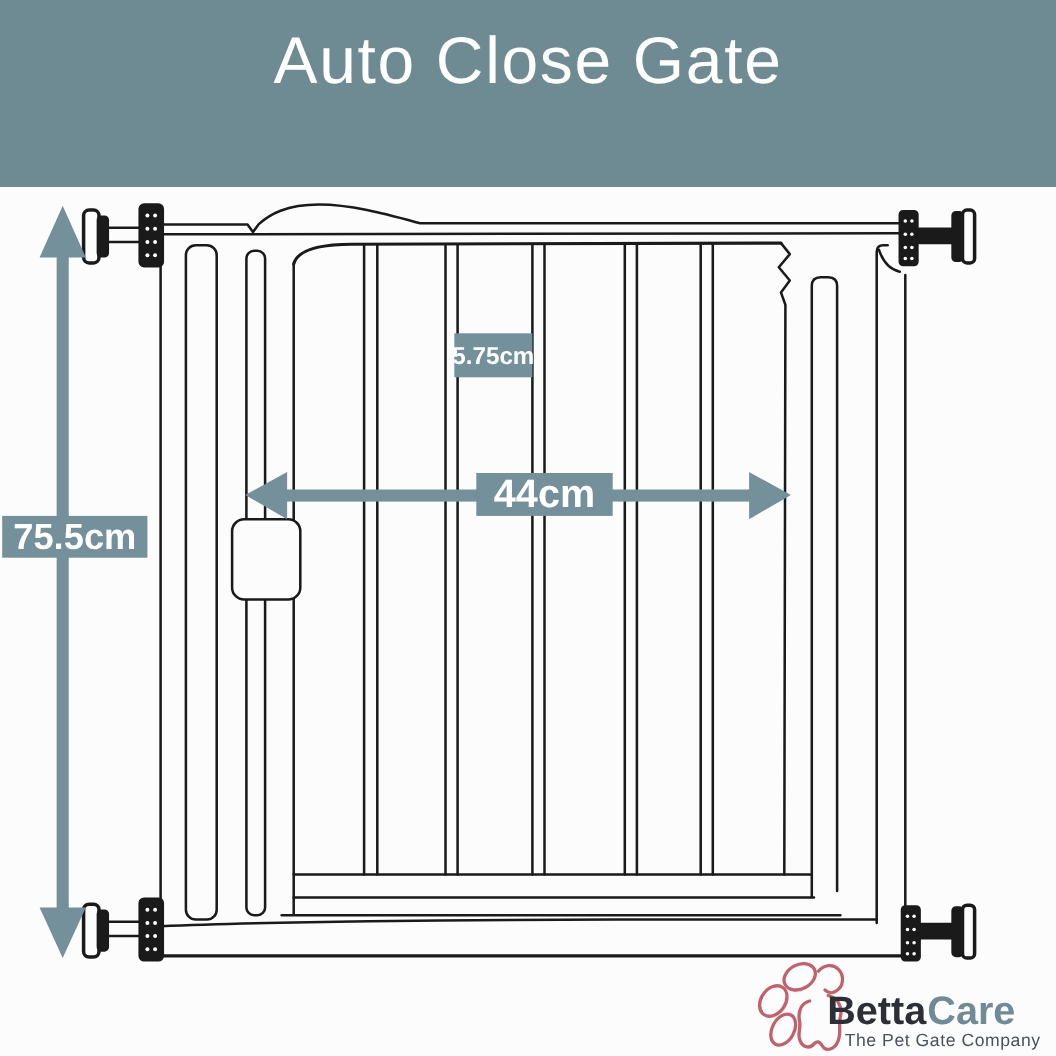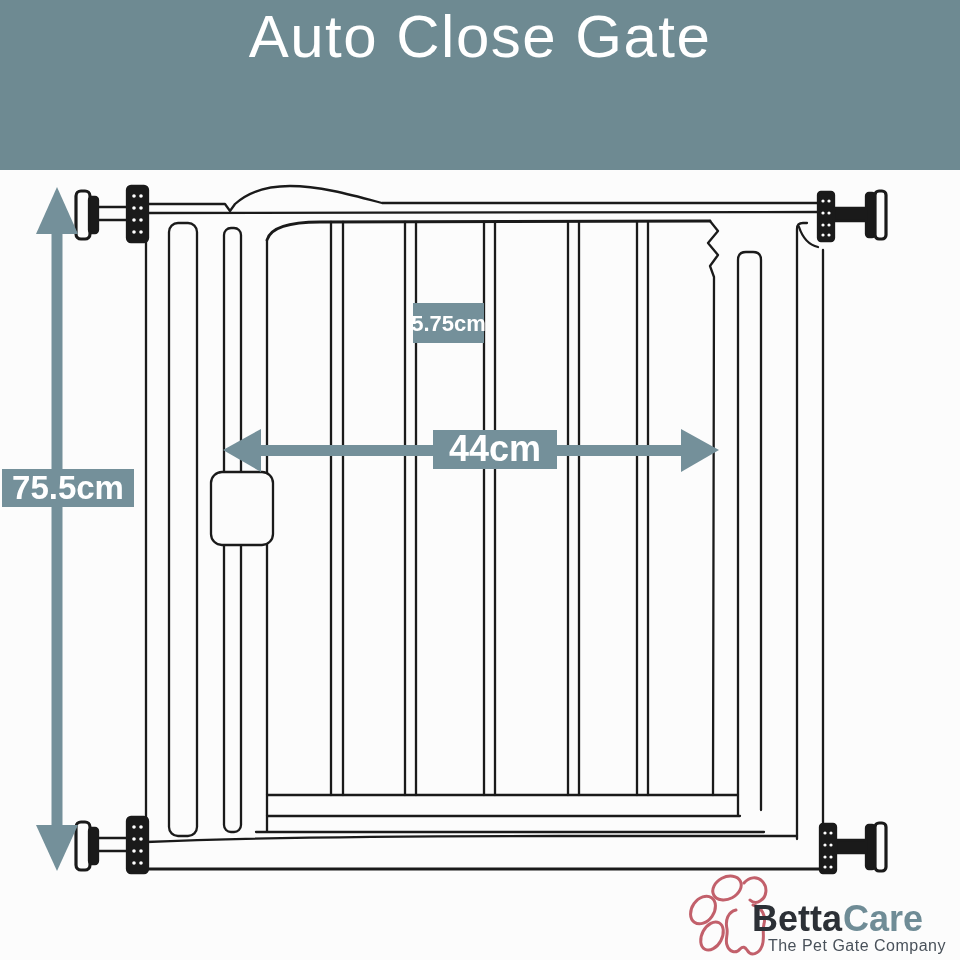--- a/index.html
+++ b/index.html
@@ -9,21 +9,21 @@
     background:#fcfcfc;
     overflow:hidden;
     font-family:"Liberation Sans", sans-serif;
   }
   .banner{
     position:absolute;left:0;top:0;width:960px;height:170px;
     background:#6e8a92;
     display:flex;justify-content:center;align-items:flex-start;
   }
   .banner h1{
-    margin:0;padding-top:6px;
+    margin:0;padding-top:24px;
     font-size:60px;line-height:62px;font-weight:500;
     letter-spacing:1.5px;color:#ffffff;
   }
   .art{position:absolute;left:0;top:170px;width:960px;height:790px;}
   svg text{font-family:"Liberation Sans", sans-serif;}
   .dim-label{fill:#ffffff;font-weight:bold;}
 </style>
 </head>
 <body>
 

